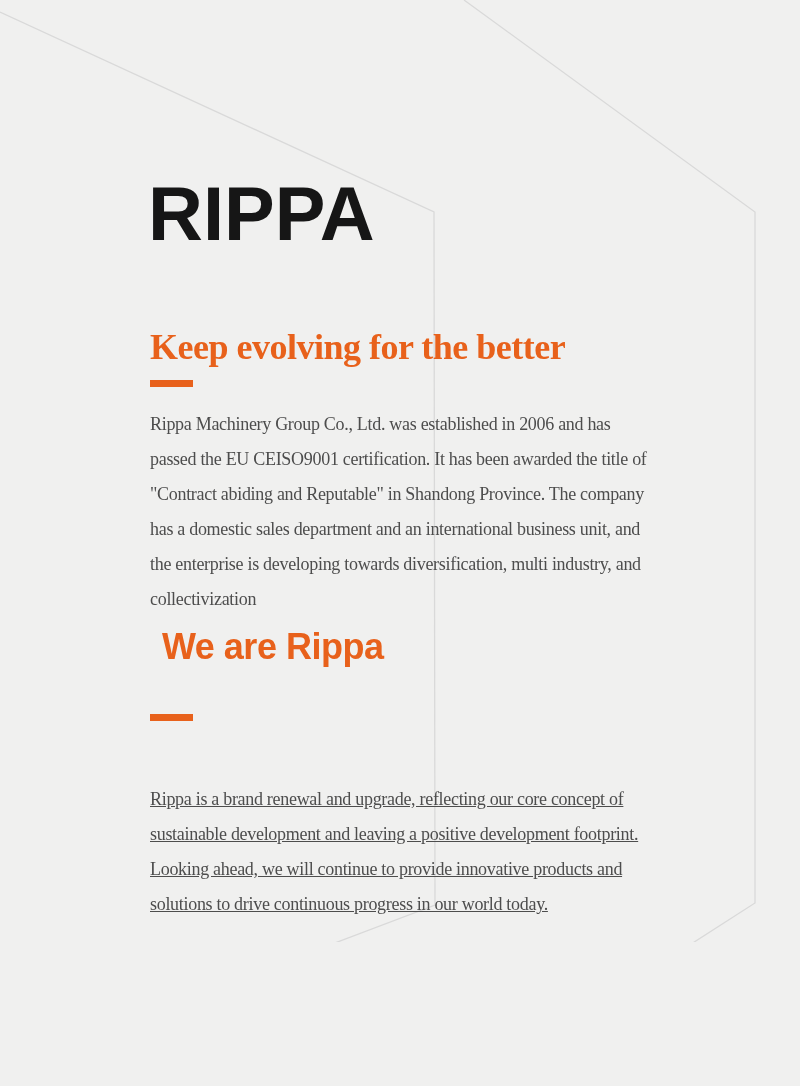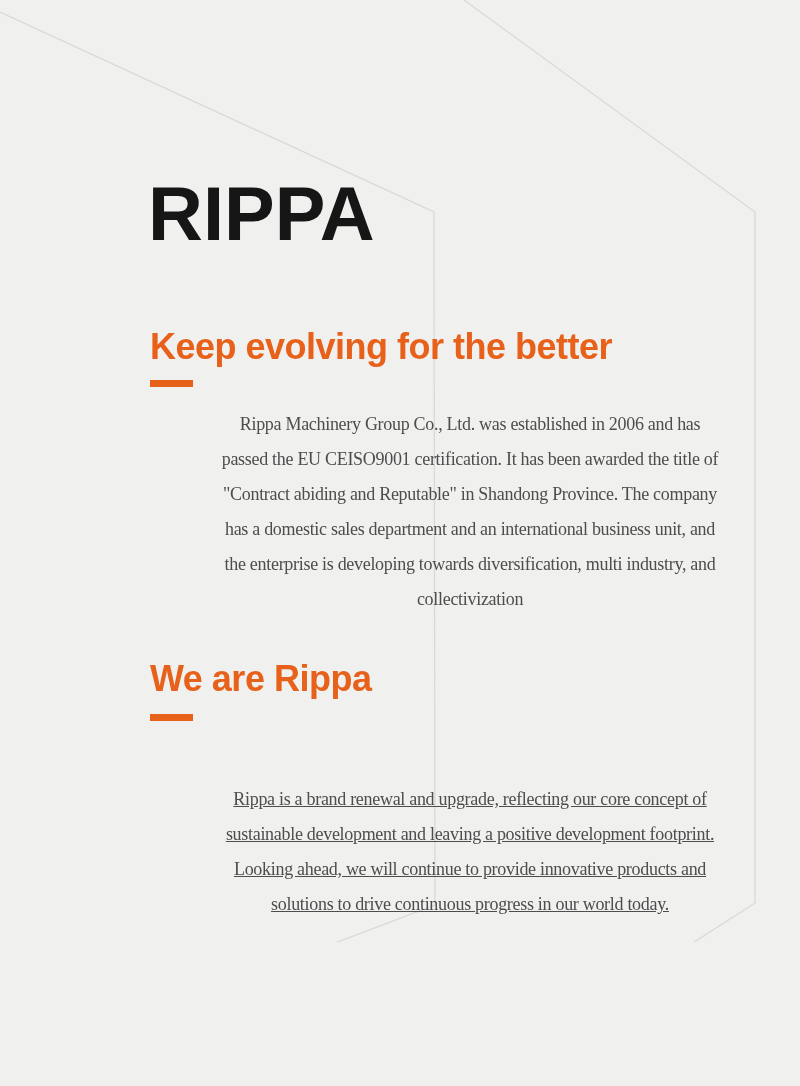--- a/index.html
+++ b/index.html
@@ -12,21 +12,20 @@
   * { margin: 0; padding: 0; box-sizing: border-box; }
   html, body { background: var(--background); }
   .page {
     position: relative;
     width: 800px;
     height: 942px;
     margin: 0 auto;
     background: var(--background);
     overflow: hidden;
     font-family: "Liberation Sans", sans-serif;
-    text-align: center;
   }
   .bg-lines {
     position: absolute;
     top: 0; left: 0;
     width: 800px; height: 1086px;
     z-index: 0;
   }
   .bg-lines polyline {
     fill: none;
     stroke: var(--line-color);
@@ -47,22 +46,22 @@
   .section-heading {
     position: absolute;
     left: 150px;
     font-size: 36px;
     line-height: 42px;
     font-weight: bold;
     letter-spacing: -0.5px;
     color: var(--accent-orange);
     white-space: nowrap;
   }
-  .heading-1 { top: 326px; }
-  .heading-2 { top: 658px; }
+  .heading-1 { top: 326px; font-family: Liberation Serif, serif; }
+  .heading-2 { top: 626px; margin-left: 12px; }
   .divider-dash {
     position: absolute;
     left: 150px;
     width: 43px;
     height: 7px;
     background: var(--accent-orange);
   }
   .dash-1 { top: 380px; }
   .dash-2 { top: 714px; }
   .body-paragraph {

